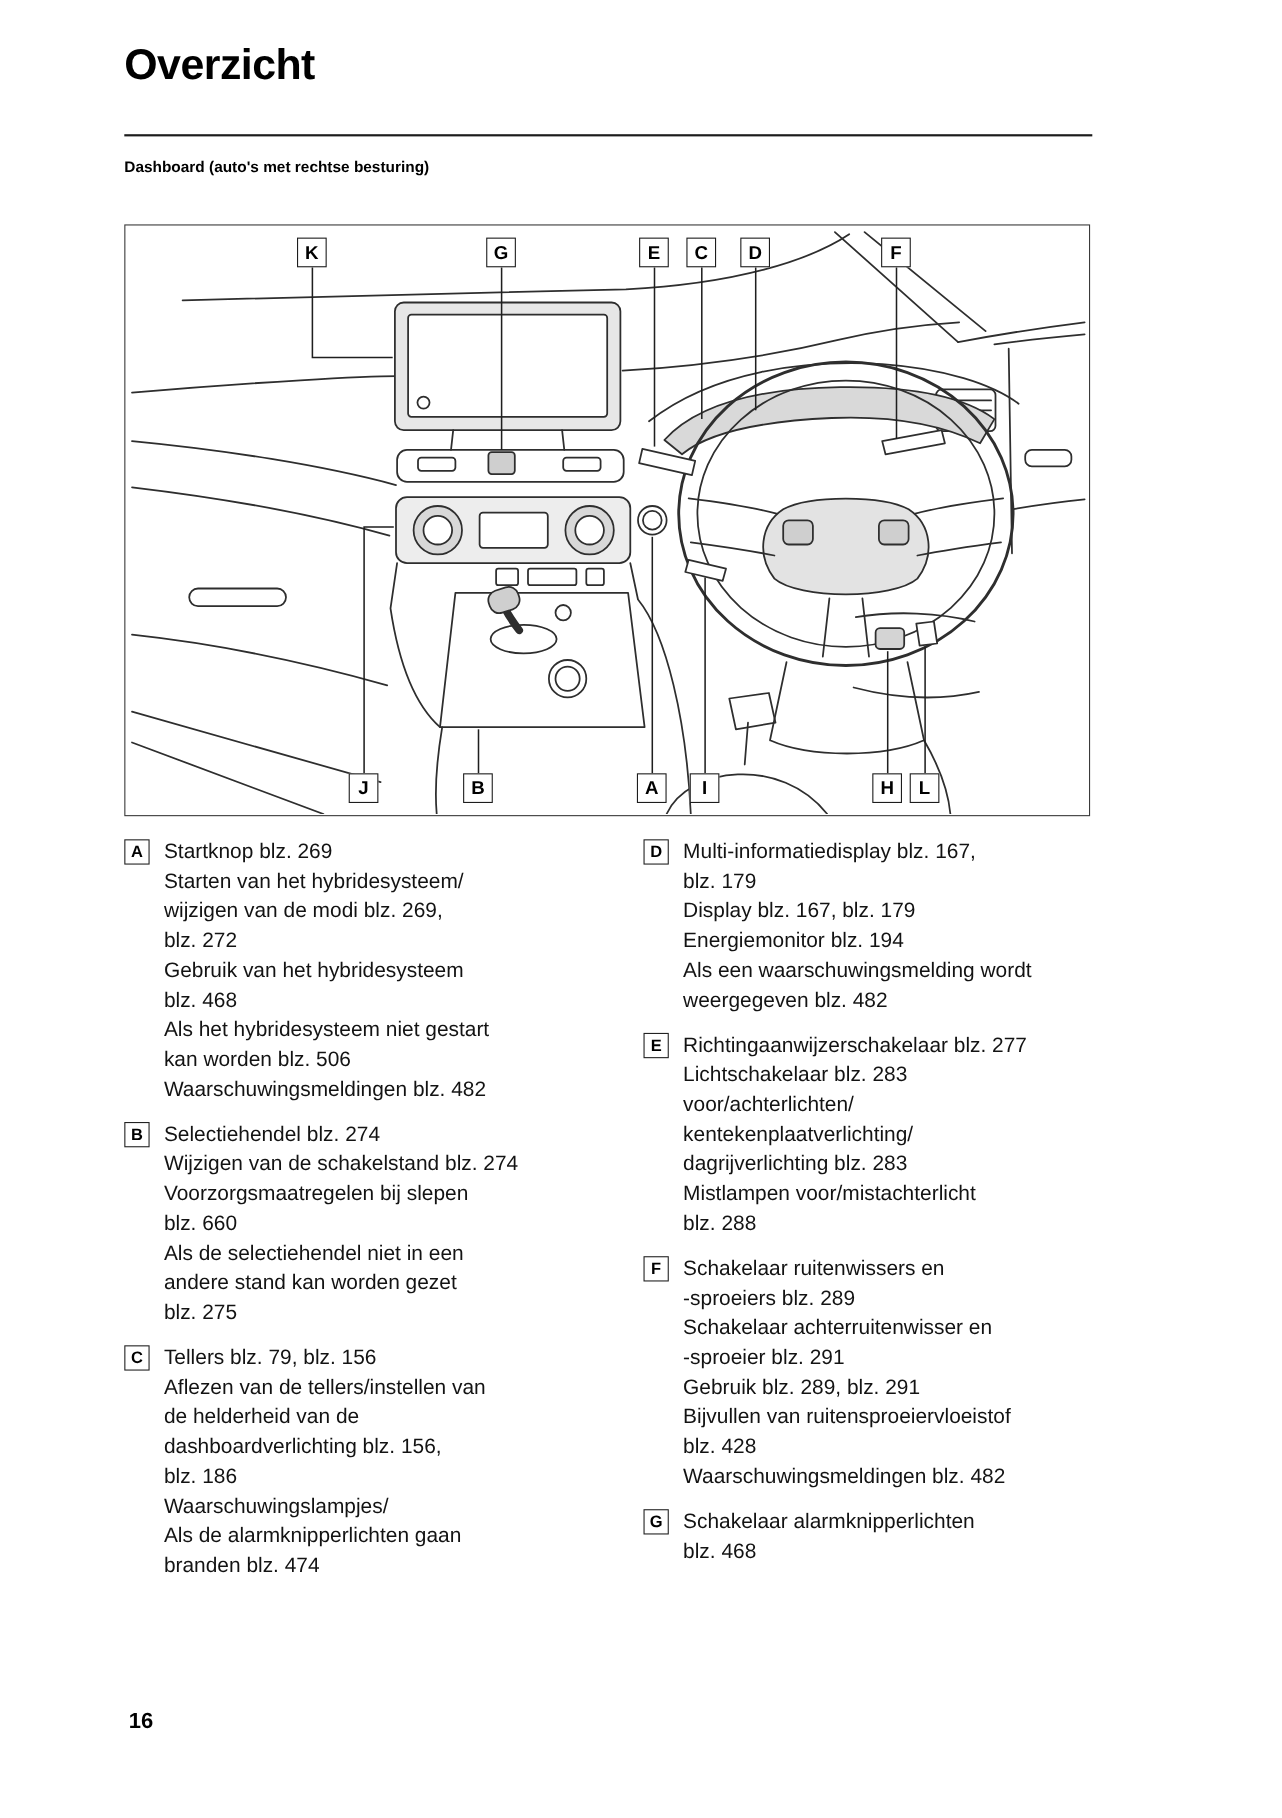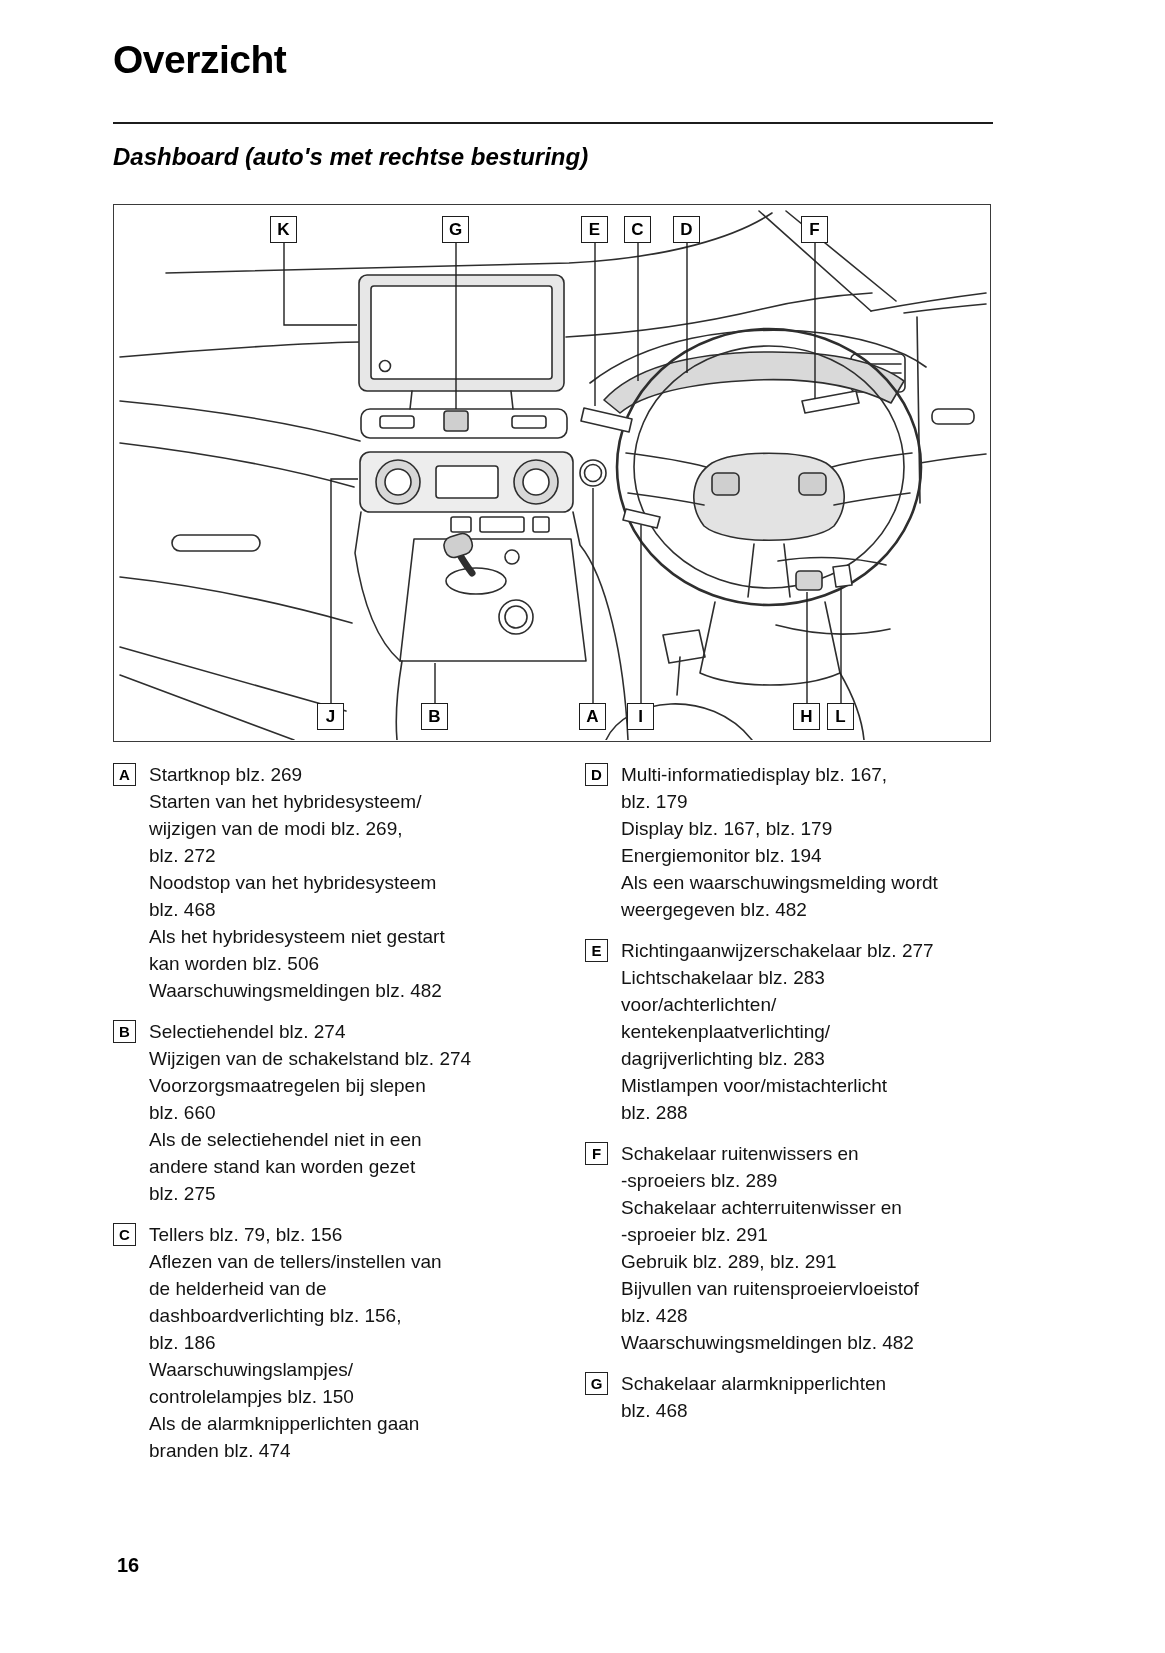--- a/index.html
+++ b/index.html
@@ -10,21 +10,21 @@
   }
   .title{
     position:absolute;left:113px;top:38px;margin:0;
     font-size:39px;font-weight:700;letter-spacing:-0.5px;color:#000;
   }
   .rule{
     position:absolute;left:113px;top:122px;width:880px;height:2px;background:#1c1c1c;
   }
   .subtitle{
     position:absolute;left:113px;top:143px;margin:0;
-    font-size:24px;font-weight:700;color:#000;font-style:italic;
+    font-size:14px;font-weight:700;color:#000;
   }
   .figure{
     position:absolute;left:113px;top:204px;width:878px;height:538px;
     border:1.5px solid #3a3a3a;box-sizing:border-box;background:#fff;
   }
   .figure svg{position:absolute;left:0;top:0;}
   .callout{
     position:absolute;width:27px;height:27px;box-sizing:border-box;
     border:1.8px solid #1d1d1d;background:#fff;
     display:flex;align-items:center;justify-content:center;
@@ -204,21 +204,21 @@
 
     <div class="col">
 
       <div class="item">
         <span class="letterbox">A</span>
         <div class="lines">
           <div class="line">Startknop blz. 269</div>
           <div class="line">Starten van het hybridesysteem/</div>
           <div class="line">wijzigen van de modi blz. 269,</div>
           <div class="line">blz. 272</div>
-          <div class="line">Noodstop van het hybridesysteem</div>
+          <div class="line">Gebruik van het hybridesysteem</div>
           <div class="line">blz. 468</div>
           <div class="line">Als het hybridesysteem niet gestart</div>
           <div class="line">kan worden blz. 506</div>
           <div class="line">Waarschuwingsmeldingen blz. 482</div>
         </div>
       </div>
 
       <div class="item">
         <span class="letterbox">B</span>
         <div class="lines">
@@ -234,21 +234,20 @@
 
       <div class="item">
         <span class="letterbox">C</span>
         <div class="lines">
           <div class="line">Tellers blz. 79, blz. 156</div>
           <div class="line">Aflezen van de tellers/instellen van</div>
           <div class="line">de helderheid van de</div>
           <div class="line">dashboardverlichting blz. 156,</div>
           <div class="line">blz. 186</div>
           <div class="line">Waarschuwingslampjes/</div>
-          <div class="line">controlelampjes blz. 150</div>
           <div class="line">Als de alarmknipperlichten gaan</div>
           <div class="line">branden blz. 474</div>
         </div>
       </div>
 
     </div>
 
     <div class="col">
 
       <div class="item">

